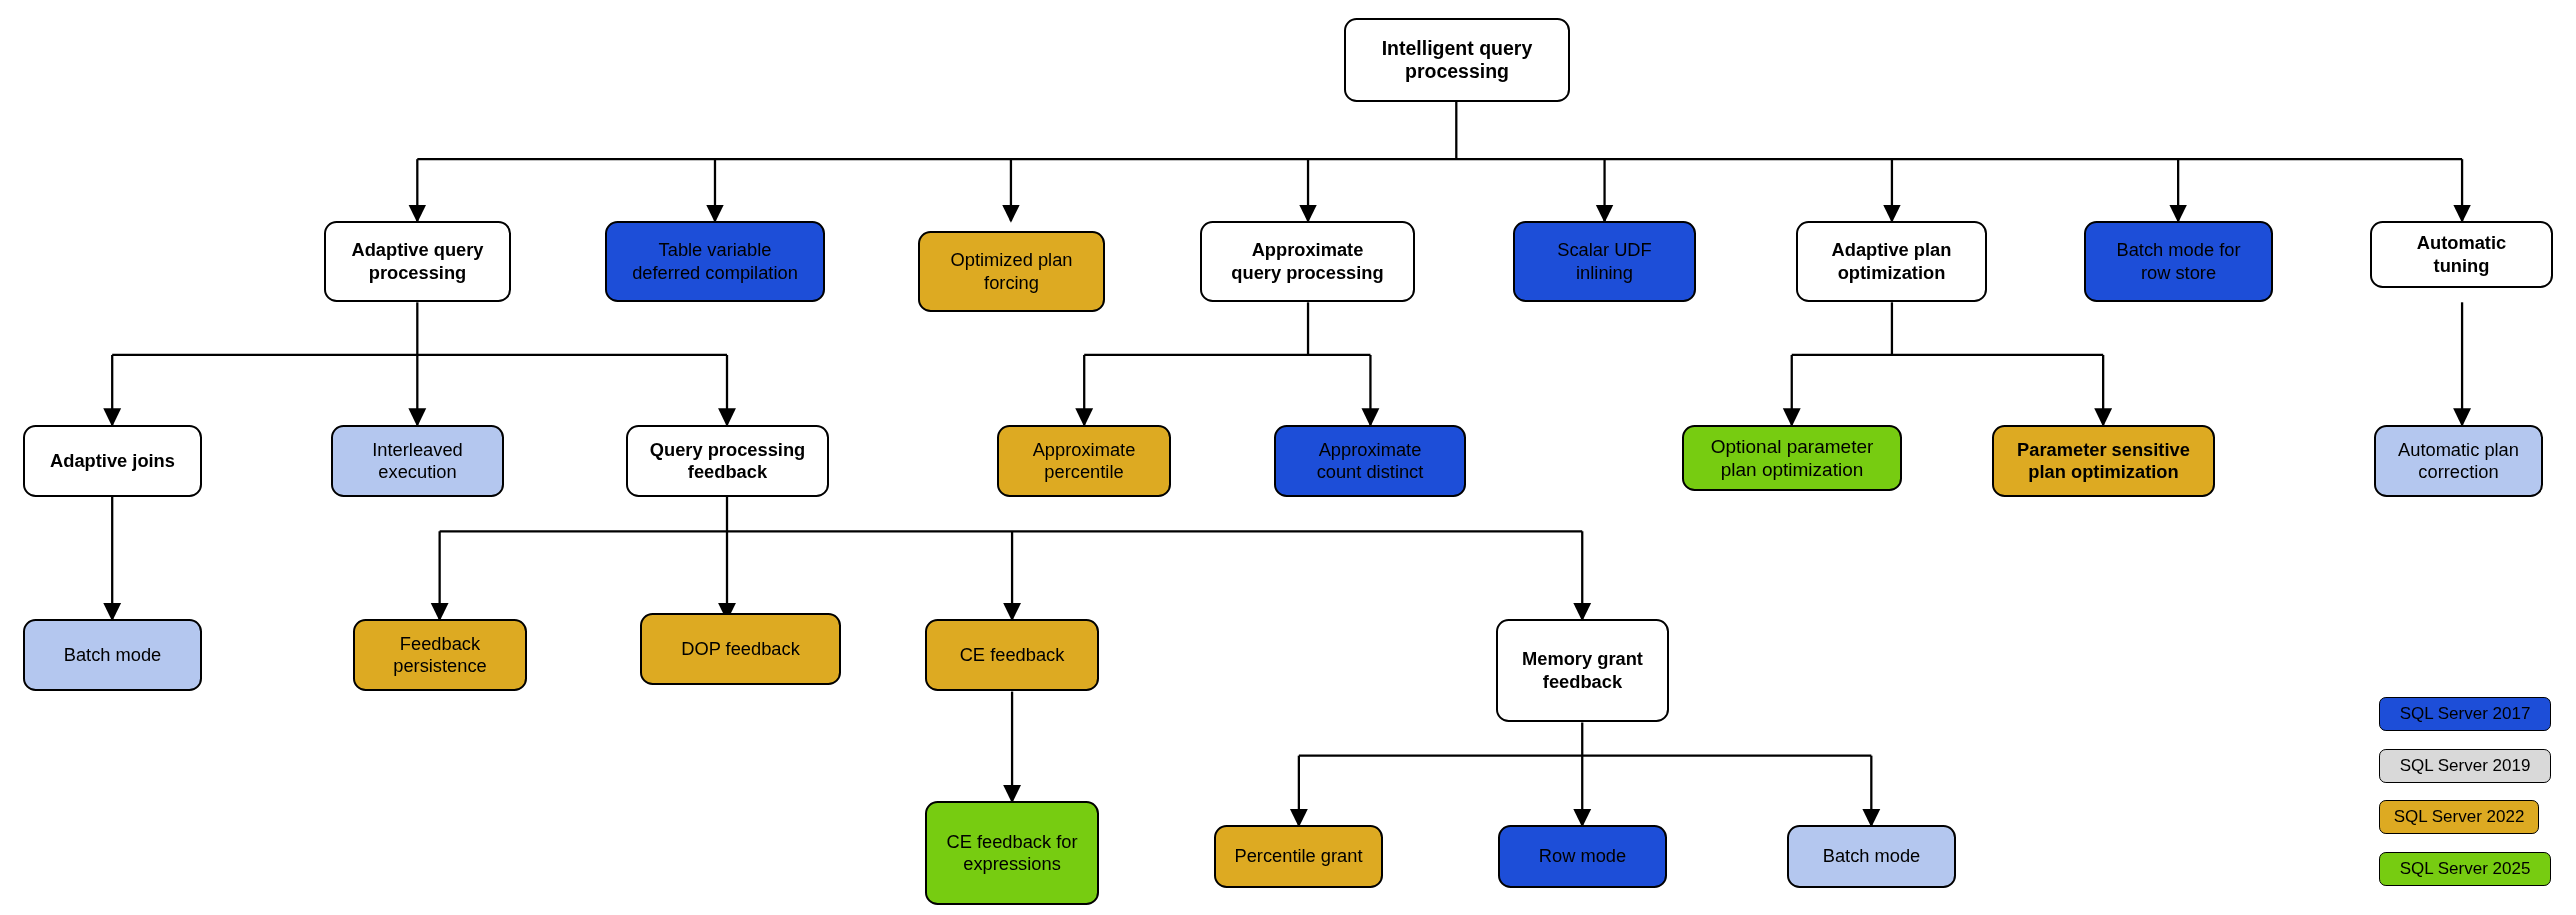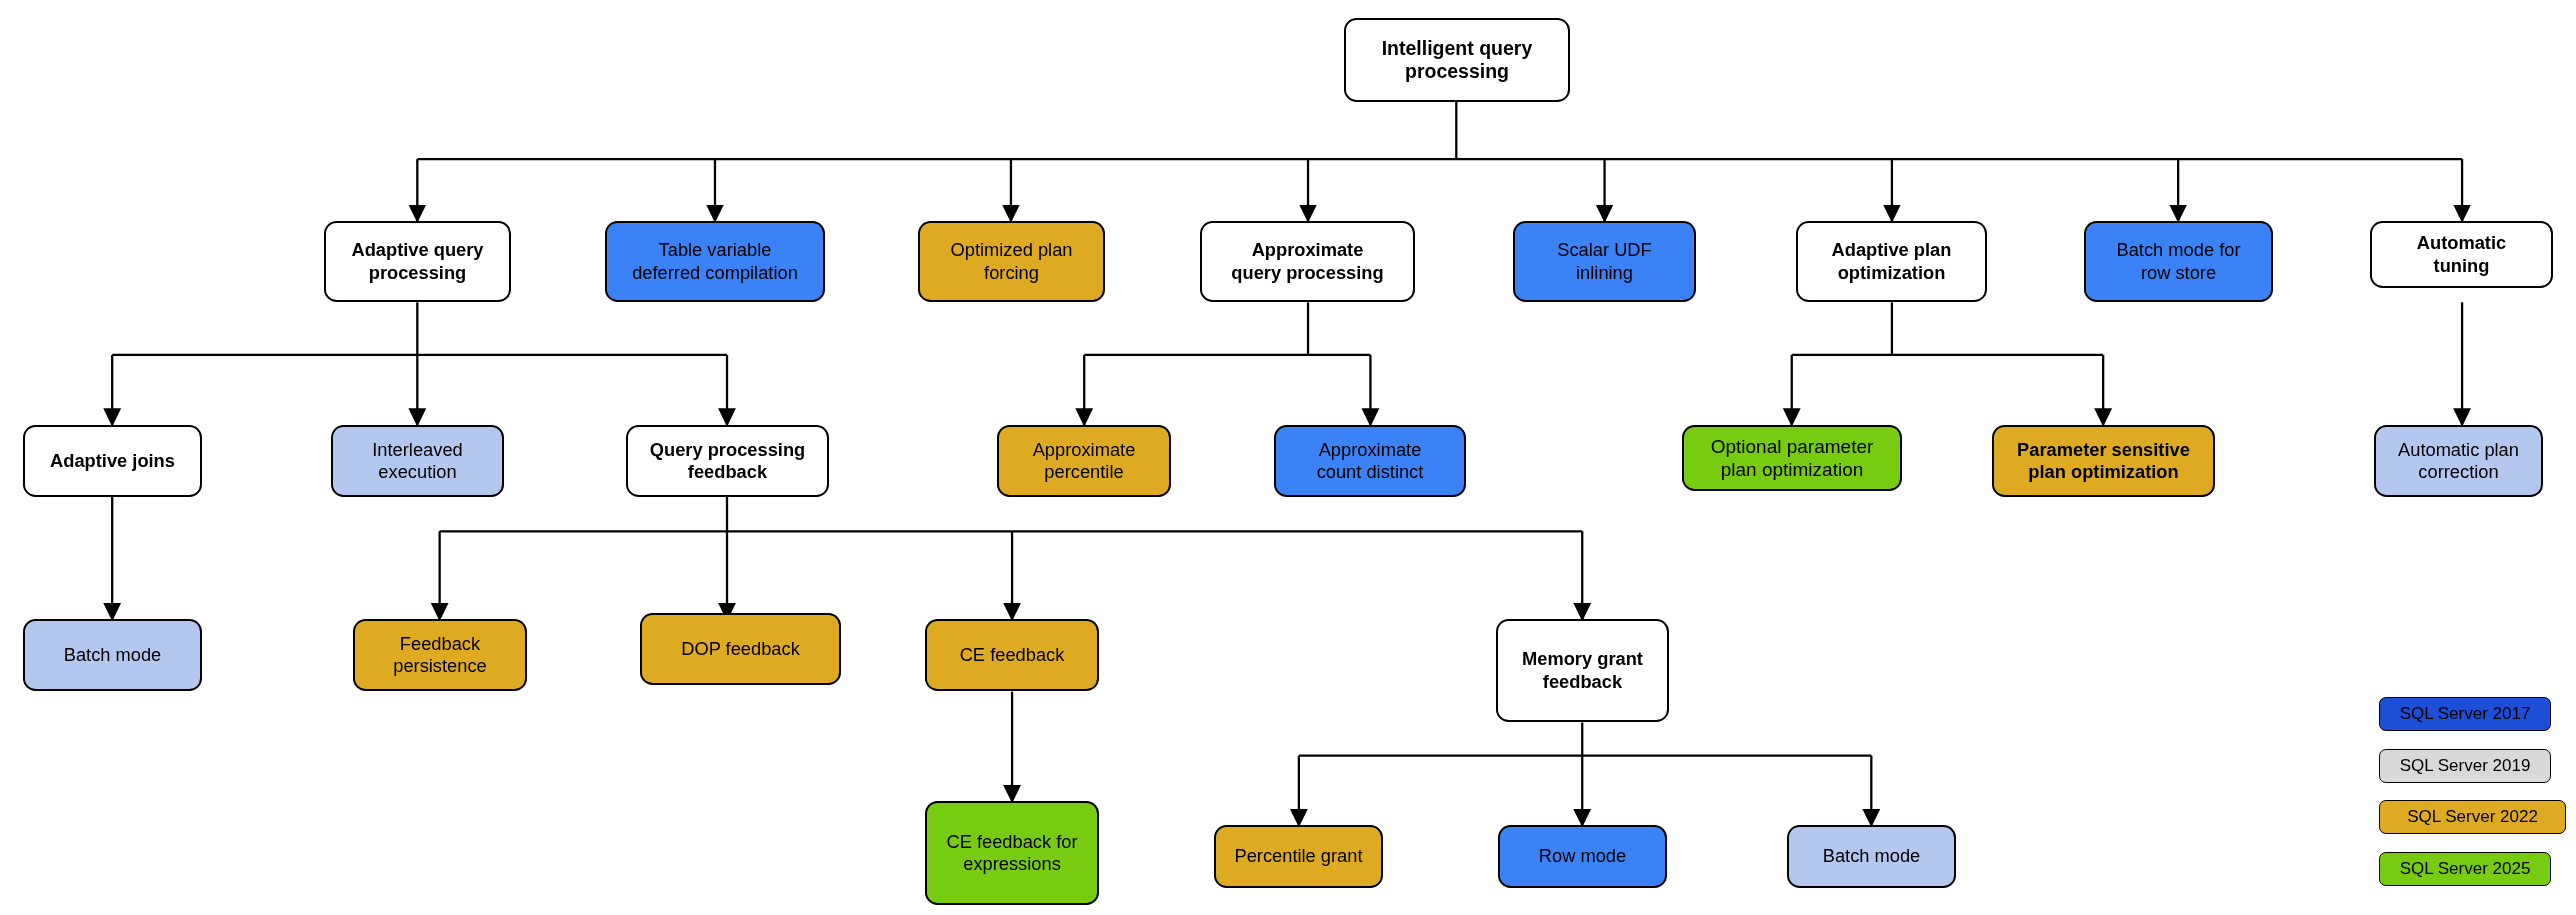--- a/index.html
+++ b/index.html
@@ -37,21 +37,21 @@
     line-height: 1.22;
     color: #000000;
     padding: 2.3px 4.6px;
     background: #ffffff;
   }
   .node .label {
     display: block;
     white-space: pre-line;
   }
   .fill-white  { background: #ffffff; }
-  .fill-gray   { background: #3b82f6; }
+  .fill-gray   { background: #1d4ed8; }
   .fill-gold   { background: #ddaa22; }
   .fill-blue   { background: #b4c7ef; }
   .fill-green  { background: #77cc11; }
   .bold  { font-weight: bold; }
   .reg   { font-weight: normal; }
   .legend-box {
     position: absolute;
     box-sizing: border-box;
     border: 1.7px solid #000000;
     border-radius: 6.9px;
@@ -135,21 +135,21 @@
   <div class="node fill-white bold" style="left:324px; top:221px; width:187px; height:81px; font-size:18.3px;">
     <span class="label">Adaptive query
 processing</span>
   </div>
 
   <div class="node fill-gray reg" style="left:605px; top:221px; width:220px; height:81px; font-size:18.3px;">
     <span class="label">Table variable
 deferred compilation</span>
   </div>
 
-  <div class="node fill-gold reg" style="left:918px; top:221px; width:187px; height:81px; font-size:18.3px;">
+  <div class="node fill-gold reg" style="left:918px; top:231px; width:187px; height:81px; font-size:18.3px;">
     <span class="label">Optimized plan
 forcing</span>
   </div>
 
   <div class="node fill-white bold" style="left:1200px; top:221px; width:215px; height:81px; font-size:18.3px;">
     <span class="label">Approximate
 query processing</span>
   </div>
 
   <div class="node fill-gray reg" style="left:1513px; top:221px; width:183px; height:81px; font-size:18.3px;">
@@ -250,21 +250,21 @@
     <span class="label">Batch mode</span>
   </div>
 
   <div>
     <div class="legend-box" style="left:2379px; top:697px; width:172px; height:34px; background:#1d4ed8;">
       <span>SQL Server 2017</span>
     </div>
     <div class="legend-box" style="left:2379px; top:749px; width:172px; height:34px; background:#d9d9d9;">
       <span>SQL Server 2019</span>
     </div>
-    <div class="legend-box" style="left:2379px; top:800px; width:187px; height:34px; background:#ddaa22;">
+    <div class="legend-box" style="left:2379px; top:800px; width:160px; height:34px; background:#ddaa22;">
       <span>SQL Server 2022</span>
     </div>
     <div class="legend-box" style="left:2379px; top:852px; width:172px; height:34px; background:#77cc11;">
       <span>SQL Server 2025</span>
     </div>
   </div>
 
 </div>
 
 

